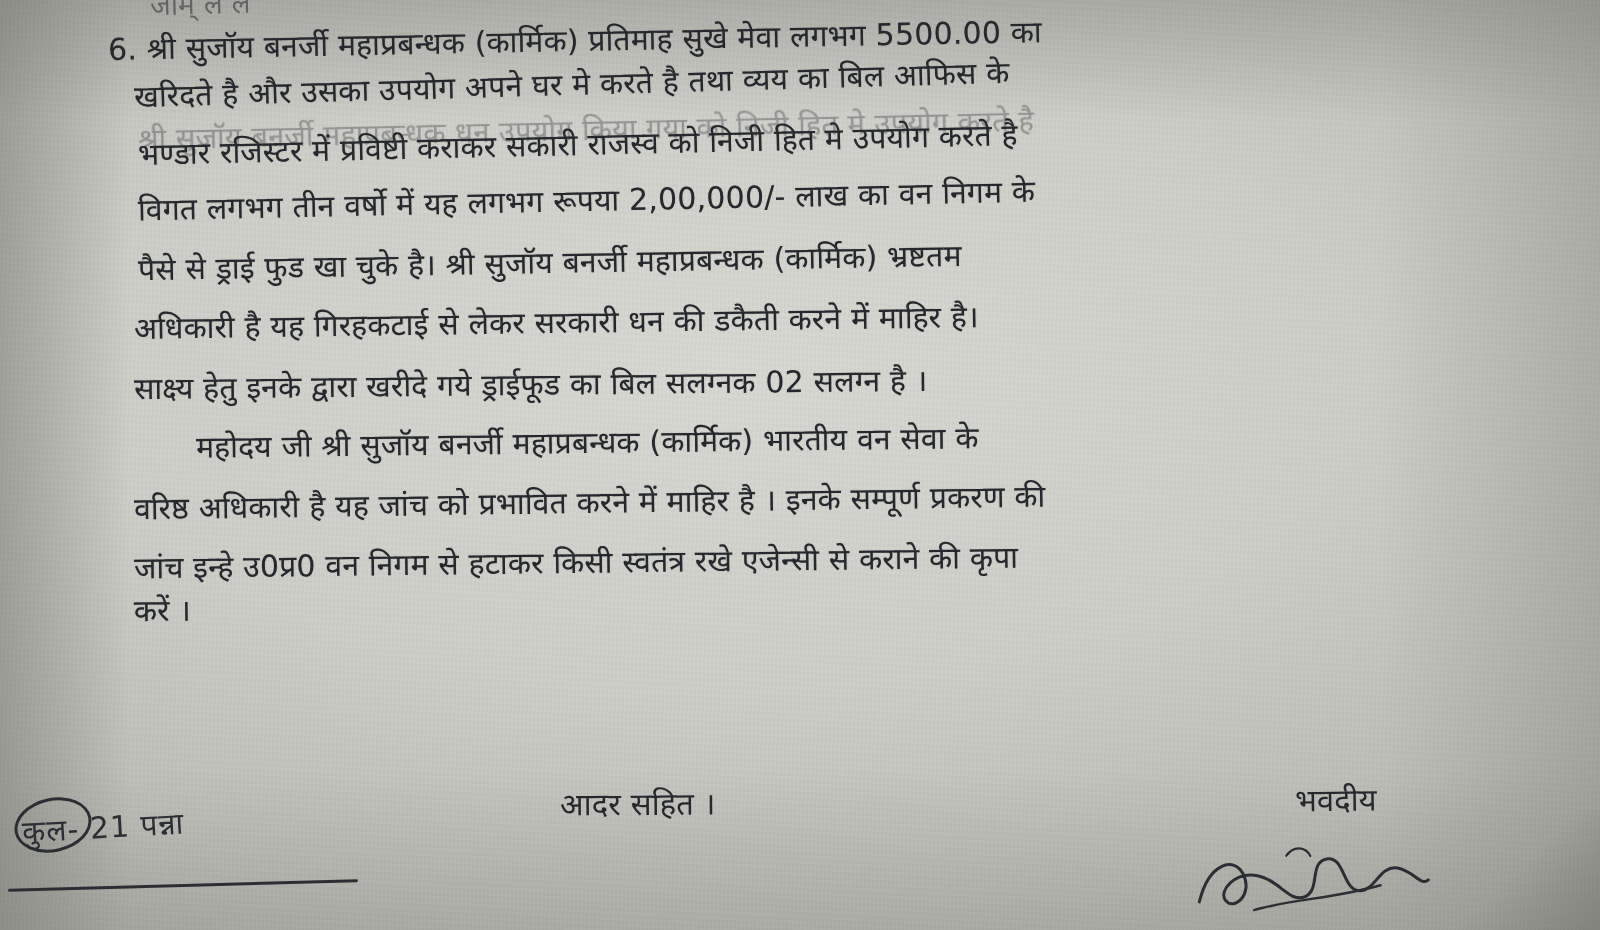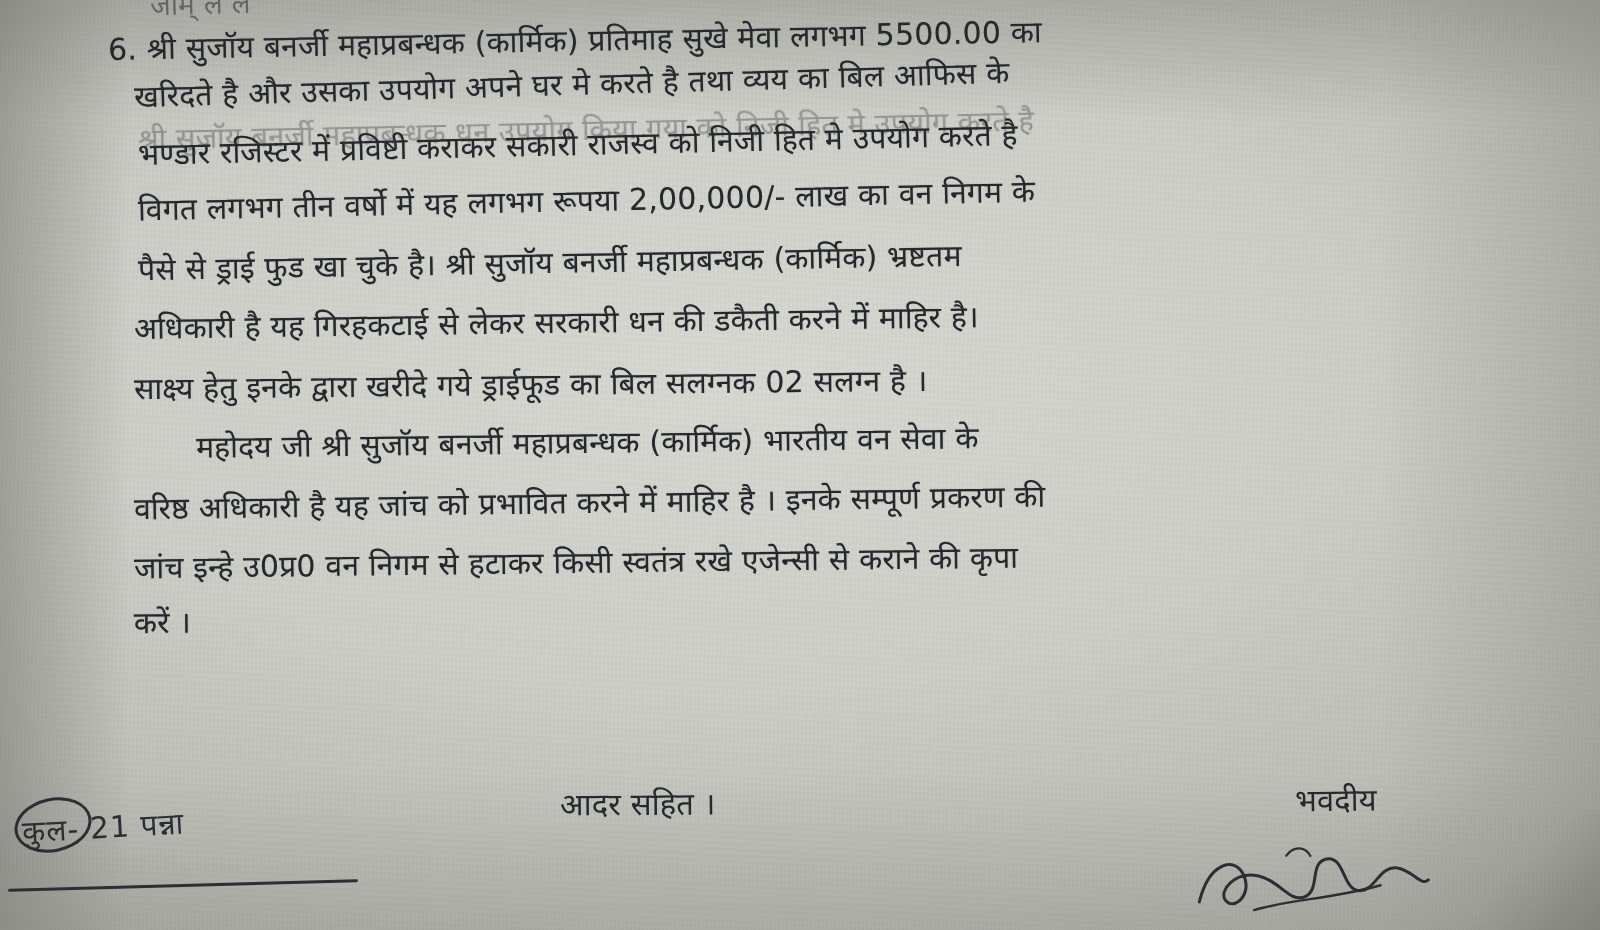--- a/index.html
+++ b/index.html
@@ -71,21 +71,21 @@
   .l2  { top: 62px;  left: 34px;  transform: rotate(-1.6deg); font-size: 30px; }
   .l3  { top: 108px; left: 38px;  transform: rotate(-1.2deg); font-size: 29px; opacity: 0.34; }
   .l4  { top: 122px; left: 38px;  transform: rotate(-1.3deg); font-size: 30px; }
   .l5  { top: 178px; left: 38px;  transform: rotate(-1.2deg); font-size: 30px; }
   .l6  { top: 240px; left: 38px;  transform: rotate(-1.0deg); font-size: 30px; }
   .l7  { top: 300px; left: 34px;  transform: rotate(-0.8deg); font-size: 30px; }
   .l8  { top: 362px; left: 34px;  transform: rotate(-0.6deg); font-size: 30px; }
   .l9  { top: 420px; left: 96px;  transform: rotate(-0.7deg); font-size: 30px; }
   .l10 { top: 480px; left: 34px;  transform: rotate(-0.8deg); font-size: 30px; }
   .l11 { top: 540px; left: 34px;  transform: rotate(-0.7deg); font-size: 30px; }
-  .l12 { top: 600px; left: 34px;  transform: rotate(-0.6deg); font-size: 30px; }
+  .l12 { top: 588px; left: 34px;  transform: rotate(-0.6deg); font-size: 30px; }
 
   .para-line { position: absolute; }
 
   
   .overwritten {
     color: #3a3d40;
     opacity: 0.38;
     filter: blur(0.4px);
   }
 

